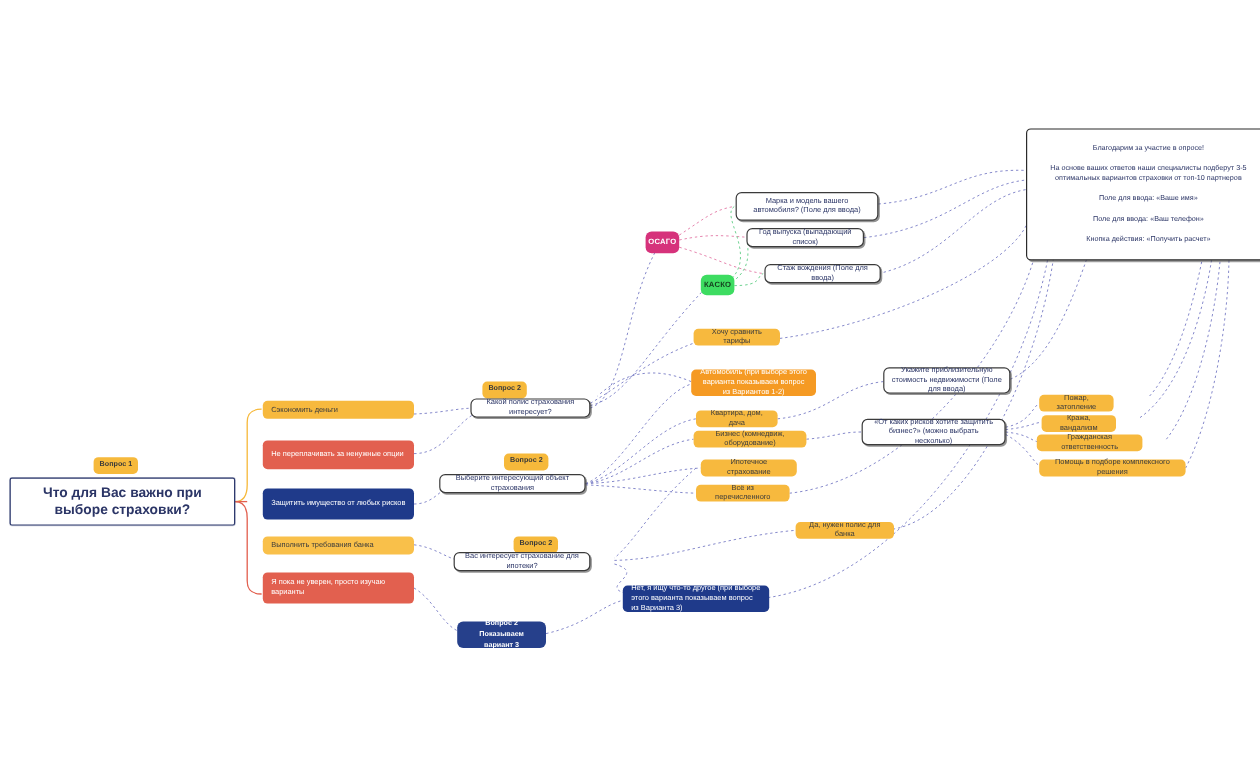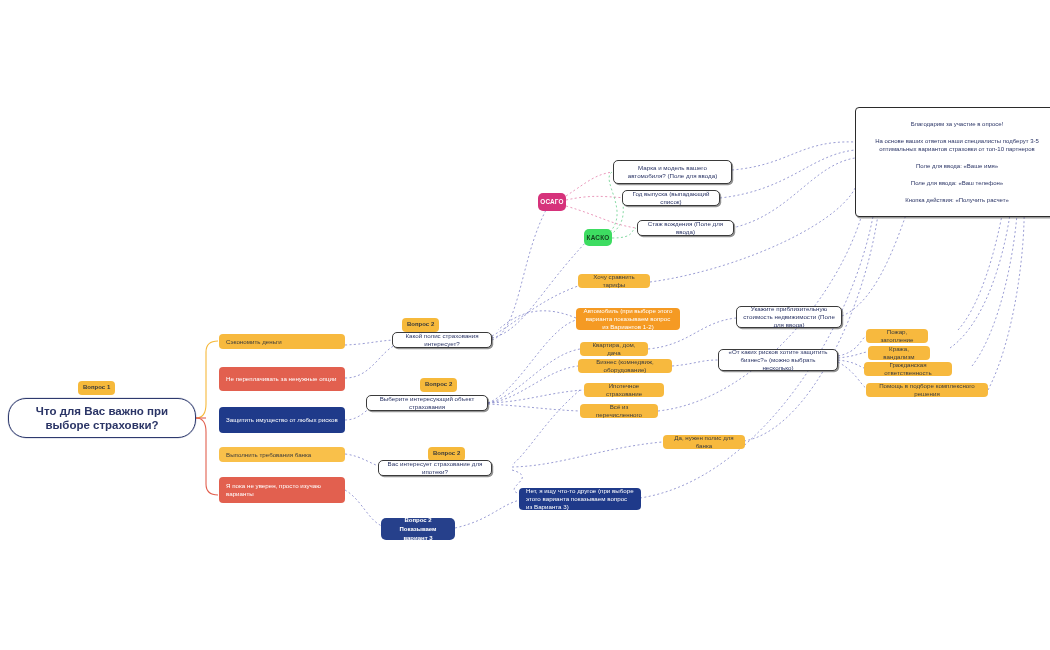--- a/index.html
+++ b/index.html
@@ -8,21 +8,21 @@
     font-family:"Liberation Sans","DejaVu Sans",sans-serif;
     overflow:hidden;position:relative;
   }
   #canvas{position:absolute;left:0;top:0;width:1050px;height:650px;}
   #links{position:absolute;left:0;top:0;width:1050px;height:650px;pointer-events:none;}
   .node{position:absolute;box-sizing:border-box;display:flex;align-items:center;
         justify-content:center;text-align:center;line-height:1.25;}
 
   
   .root{
-    background:#ffffff;border:1.6px solid #2e3a6e;border-radius:18px;
+    background:#ffffff;border:1.6px solid #2e3a6e;border-radius:2px;
     color:#2b3566;font-size:11.5px;font-weight:600;padding:6px 8px;
     box-shadow:0 0 0 0.5px rgba(46,58,110,0.25);
   }
   
   .badge{
     background:#f6b93b;color:#3a3a3a;border-radius:4px;font-size:6px;
     font-weight:600;padding:3px 5px;
   }
   .badge.blue{background:#26408b;color:#ffffff;border-radius:5px;font-size:6px;
     line-height:1.5;padding:4px 6px;}

